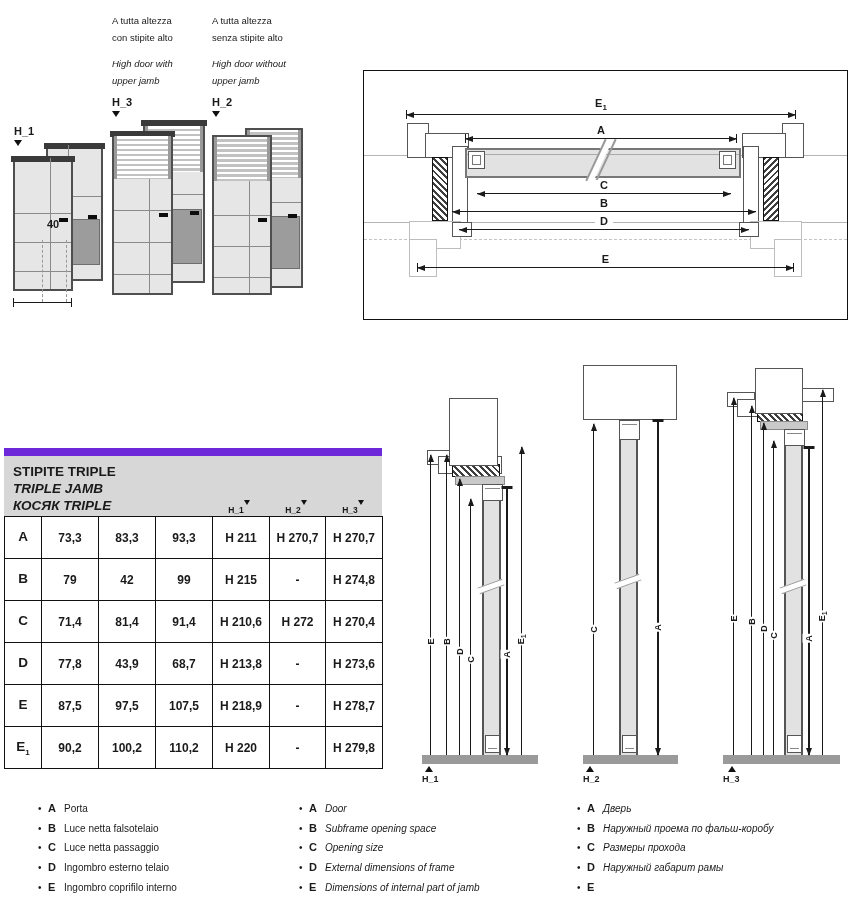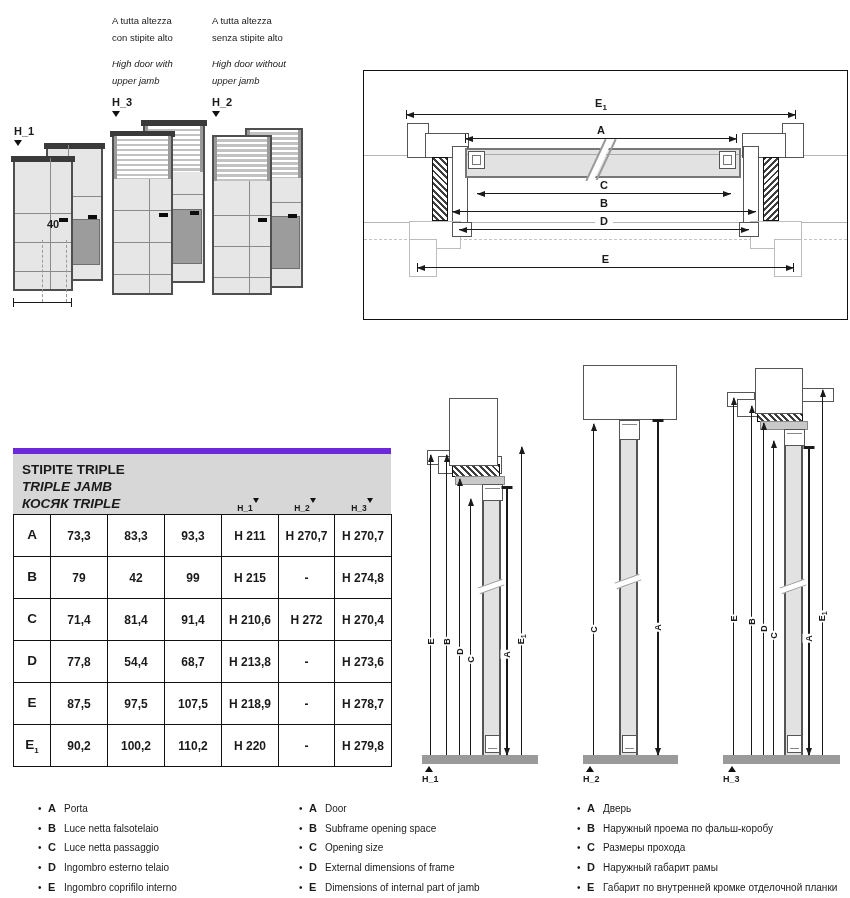--- a/index.html
+++ b/index.html
@@ -50,21 +50,21 @@
   .endblk{position:absolute;top:3px;width:15px;height:16px;background:#fff;border:1px solid #555;}
   .endblk i{position:absolute;left:3px;top:3px;right:3px;bottom:3px;border:1px solid #777;display:block;}
   .brk{position:absolute;background:#9a9a9a;transform:rotate(25deg);}
   .brkgap{position:absolute;background:#fff;transform:rotate(25deg);}
   .mirror{position:absolute;left:0;top:0;width:100%;height:100%;transform:scaleX(-1);}
   
   #caption{position:absolute;left:14px;top:318px;width:824px;font-size:11.5px;line-height:22px;margin:0;}
   #caption b{font-weight:700;}
   #caption i{font-style:italic;font-weight:400;}
   
-  #tbl{position:absolute;left:13px;top:448px;width:378px;border-top:6px solid #6d28d9;}
+  #tbl{position:absolute;left:4px;top:448px;width:378px;border-top:8px solid #6d28d9;}
   #tblhead{position:relative;height:60px;background:#d7d7d7;}
   #tblhead .t{position:absolute;left:9px;font-size:13.5px;font-weight:700;line-height:1;}
   #tblhead .t.t1{top:9px;}
   #tblhead .t.t2{top:26px;font-style:italic;}
   #tblhead .t.t3{top:43px;font-style:italic;}
   .colh{position:absolute;bottom:1px;width:44px;text-align:center;font-size:8.5px;font-weight:700;}
   .colh .tri{width:0;height:0;border-left:3.5px solid transparent;border-right:3.5px solid transparent;border-top:5px solid #111;margin:1px auto 0;}
   table.grid{border-collapse:collapse;width:378px;table-layout:fixed;}
   table.grid td{border:1px solid #111;height:41px;text-align:center;vertical-align:middle;font-size:12px;font-weight:700;padding:0;}
   table.grid td.rl{font-size:13.5px;}
@@ -78,21 +78,21 @@
   .floor{position:absolute;height:9px;background:#9a9a9a;z-index:4;}
   .vtag{position:absolute;font-size:9px;font-weight:700;z-index:6;}
   .vbrk{position:absolute;width:26px;height:5px;background:#fff;border-top:1px solid #9a9a9a;border-bottom:1px solid #9a9a9a;transform:rotate(-20deg);z-index:5;}
   
   .legend{position:absolute;top:801px;font-size:10px;line-height:15.5px;}
   .legend .li{display:flex;align-items:baseline;}
   .legend .bul{width:10px;font-size:10px;}
   .legend .key{width:16px;font-weight:700;font-size:11px;font-style:normal;flex:none;}
   .legend .key sub{font-size:7.5px;}
   .legend .txt{white-space:nowrap;}
-  .legend.en .txt,.legend.ru .txt{}
+  .legend.en .txt,.legend.ru .txt{font-style:italic;}
 </style>
 </head>
 <body>
 
 <div id="canvas">
 
   <div class="note" style="left:112px;top:12px;">
     <div class="nt it">A tutta altezza
 con stipite alto</div>
     <div class="nt en">High door with
@@ -305,21 +305,21 @@
         <td>71,4</td>
         <td>81,4</td>
         <td>91,4</td>
         <td>H 210,6</td>
         <td>H 272</td>
         <td>H 270,4</td>
       </tr>
       <tr>
         <td class="rl"><span>D</span><sub></sub></td>
         <td>77,8</td>
-        <td>54,4</td>
+        <td>43,9</td>
         <td>68,7</td>
         <td>H 213,8</td>
         <td>-</td>
         <td>H 273,6</td>
       </tr>
       <tr>
         <td class="rl"><span>E</span><sub></sub></td>
         <td>87,5</td>
         <td>97,5</td>
         <td>107,5</td>
@@ -520,18 +520,17 @@
         <span class="txt">Размеры прохода</span>
       </div>
     <div class="li">
         <span class="bul">•</span>
         <span class="key"><span>D</span><sub></sub></span>
         <span class="txt">Наружный габарит рамы</span>
       </div>
     <div class="li">
         <span class="bul">•</span>
         <span class="key"><span>E</span><sub></sub></span>
-        <span class="txt">Габарит по внутренней кромке отделочной планки</span>
       </div>
 
   </div>
 
 </div>
 
 </body></html>

